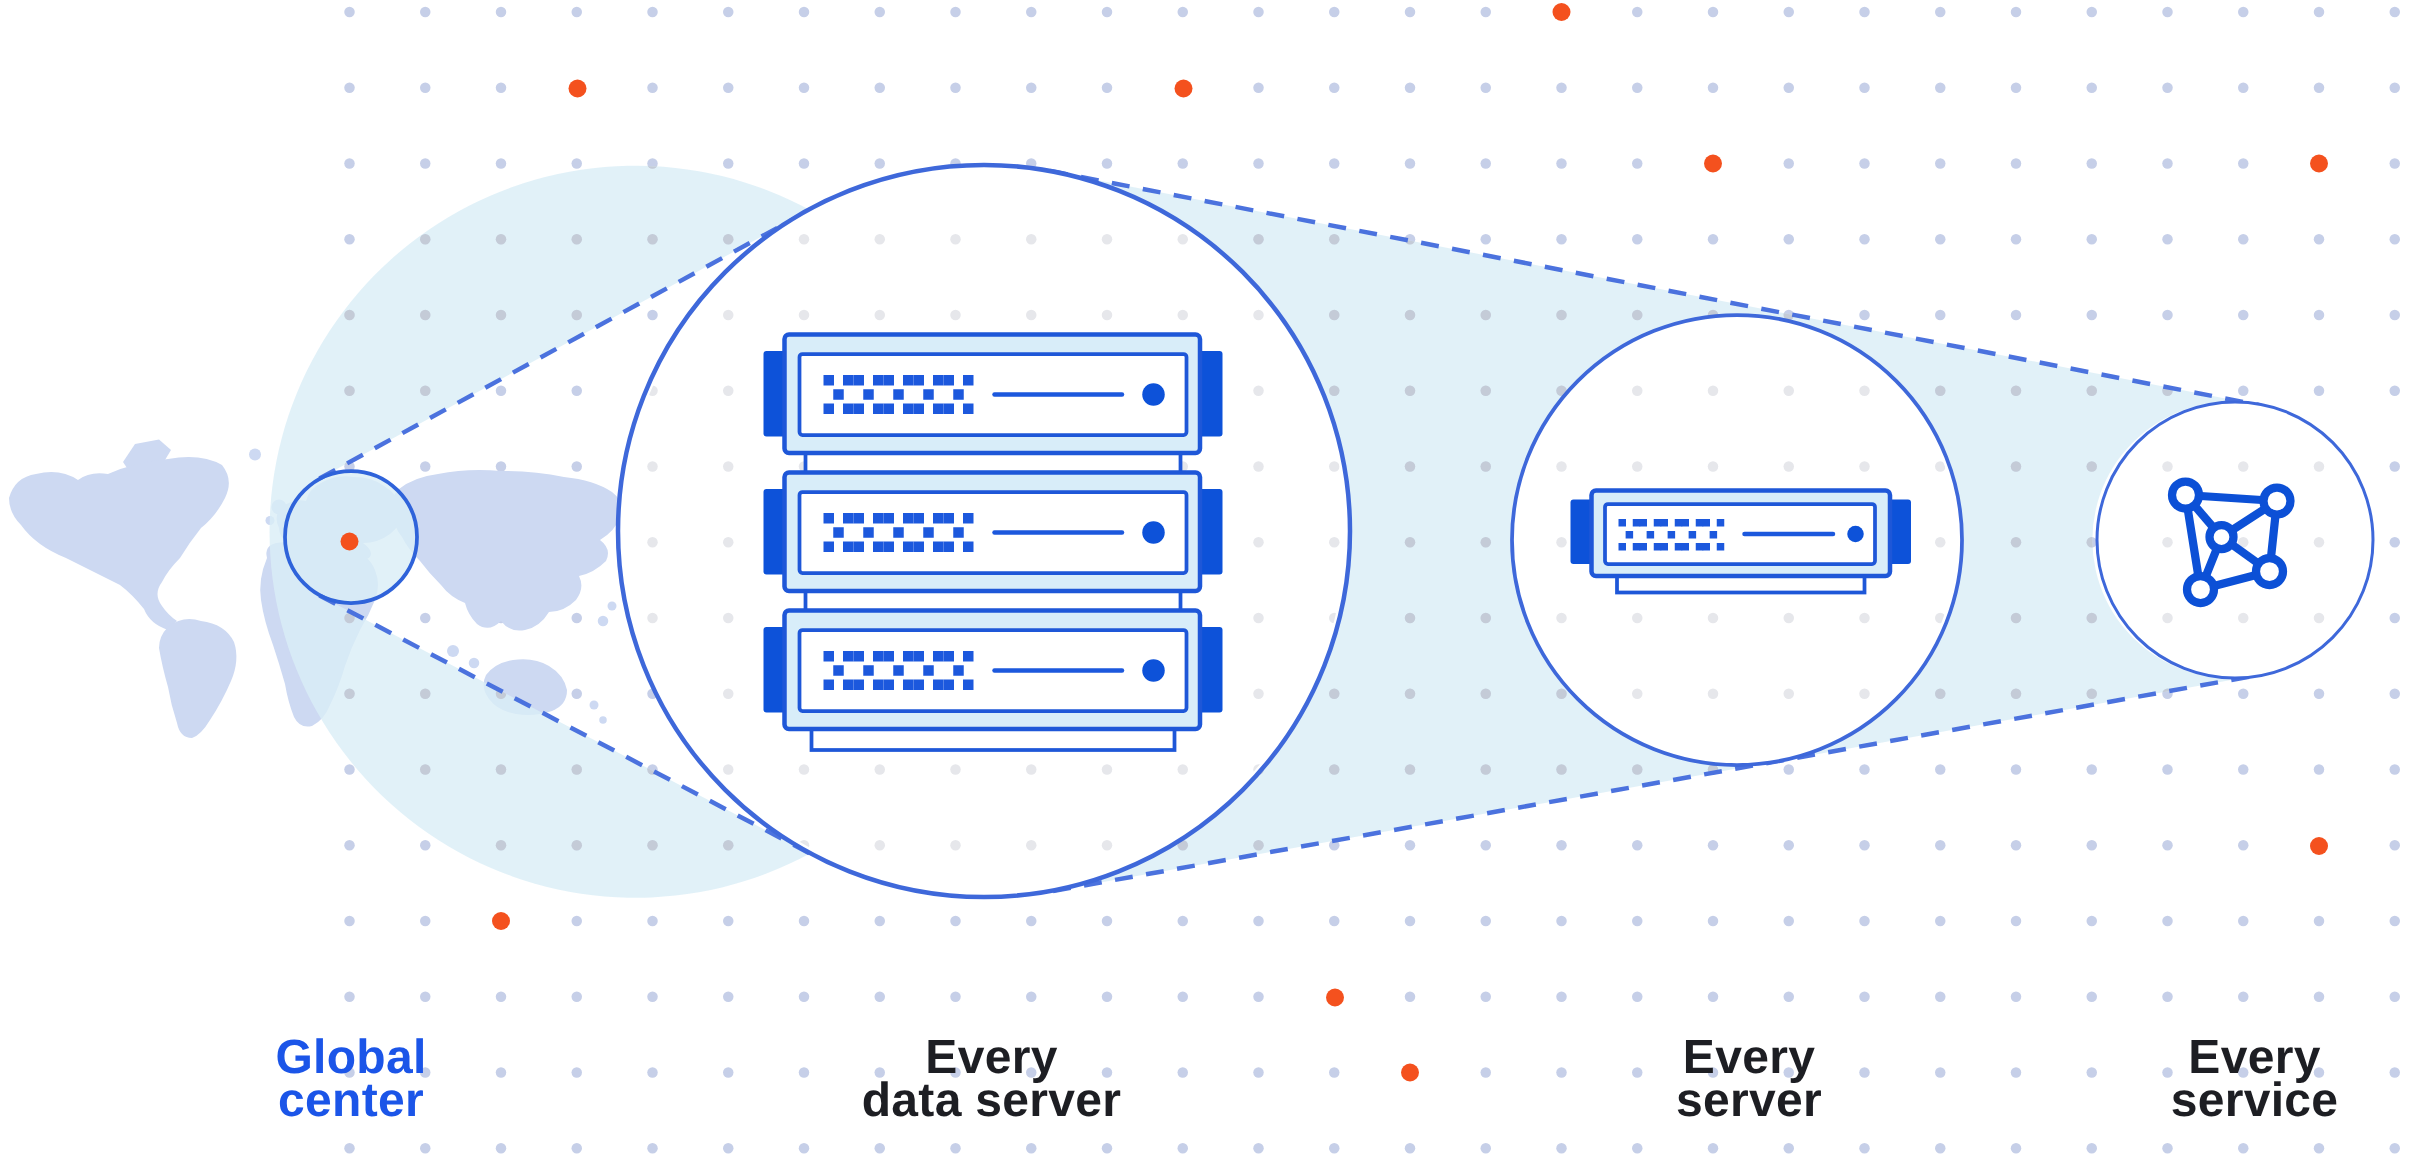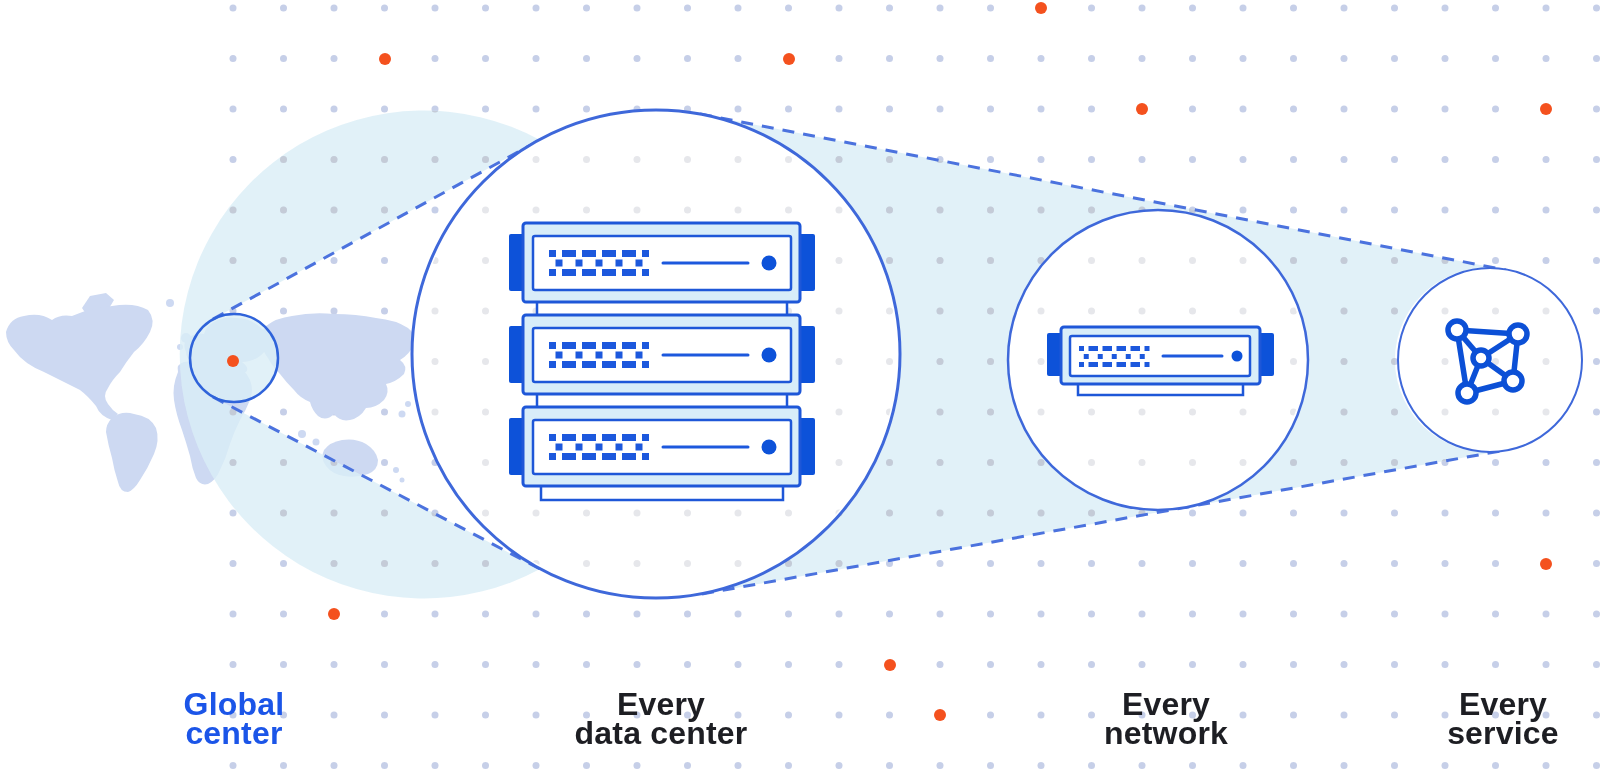--- a/index.html
+++ b/index.html
@@ -1603,23 +1603,23 @@
         <circle cx="940" cy="715" r="6" fill="#f4511e"></circle>
       </g>
   </svg>
 
   <div class="stage-label blue" style="left:234px">
     <span>Global</span>
     <span>center</span>
   </div>
   <div class="stage-label" style="left:661px">
     <span>Every</span>
-    <span>data center</span>
+    <span>data server</span>
   </div>
   <div class="stage-label" style="left:1166px">
     <span>Every</span>
-    <span>network</span>
+    <span>server</span>
   </div>
   <div class="stage-label" style="left:1503px">
     <span>Every</span>
     <span>service</span>
   </div>
 </div>
 
 </body></html>

